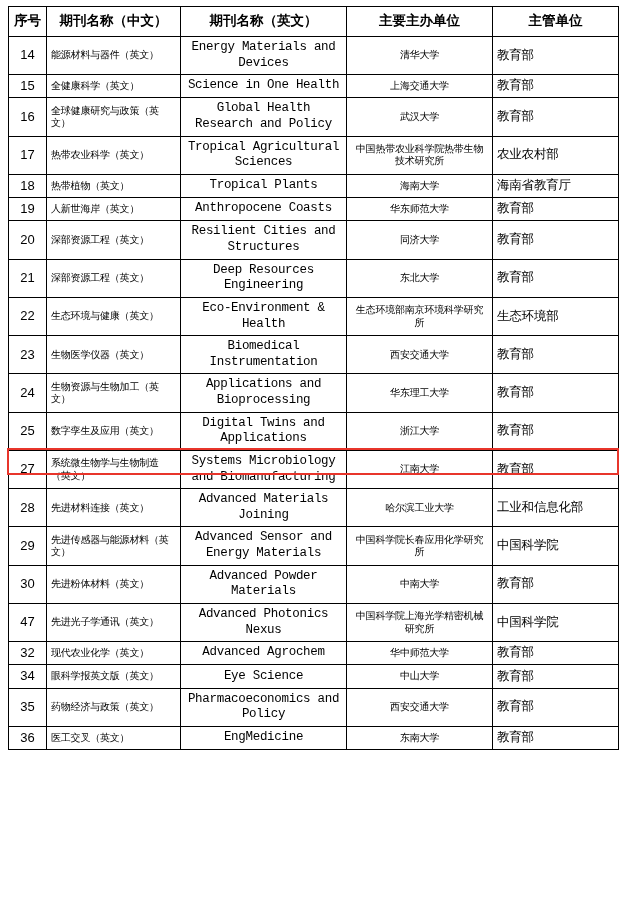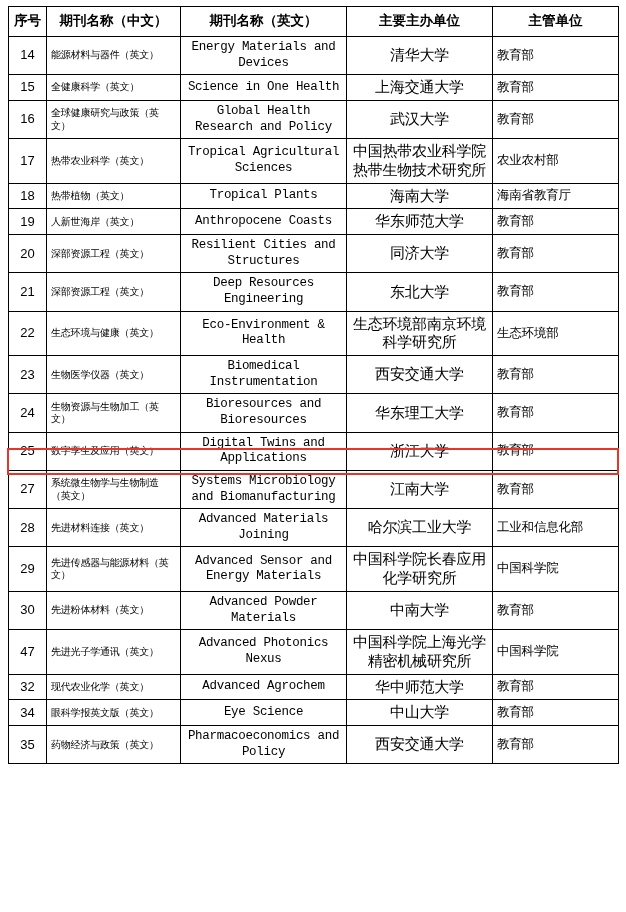--- a/index.html
+++ b/index.html
@@ -54,21 +54,21 @@
     text-align: left;
     letter-spacing: -0.2px;
   }
   td.en {
     font-size: 12.5px;
     text-align: center;
     font-family: "Liberation Mono", monospace;
     letter-spacing: -0.3px;
   }
   td.org {
-    font-size: 15px;
+    font-size: 10px;
     text-align: center;
     letter-spacing: -0.2px;
   }
   td.sup {
     font-size: 12.5px;
     text-align: left;
     letter-spacing: -0.2px;
   }
   tr.highlight td {
     position: relative;
@@ -170,21 +170,21 @@
         <tr>
           <td class="seq">23</td>
           <td class="cn">生物医学仪器（英文）</td>
           <td class="en">Biomedical Instrumentation</td>
           <td class="org">西安交通大学</td>
           <td class="sup">教育部</td>
         </tr>
         <tr>
           <td class="seq">24</td>
           <td class="cn">生物资源与生物加工（英文）</td>
-          <td class="en">Bioresources and Bioresources</td>
+          <td class="en">Applications and Bioprocessing</td>
           <td class="org">华东理工大学</td>
           <td class="sup">教育部</td>
         </tr>
         <tr>
           <td class="seq">25</td>
           <td class="cn">数字孪生及应用（英文）</td>
           <td class="en">Digital Twins and Applications</td>
           <td class="org">浙江大学</td>
           <td class="sup">教育部</td>
         </tr>
@@ -235,18 +235,25 @@
           <td class="cn">眼科学报英文版（英文）</td>
           <td class="en">Eye Science</td>
           <td class="org">中山大学</td>
           <td class="sup">教育部</td>
         </tr>
         <tr>
           <td class="seq">35</td>
           <td class="cn">药物经济与政策（英文）</td>
           <td class="en">Pharmacoeconomics and Policy</td>
           <td class="org">西安交通大学</td>
+          <td class="sup">教育部</td>
+        </tr>
+        <tr>
+          <td class="seq">36</td>
+          <td class="cn">医工交叉（英文）</td>
+          <td class="en">EngMedicine</td>
+          <td class="org">东南大学</td>
           <td class="sup">教育部</td>
         </tr>
       </tbody>
   </table>
   <div class="hl-box" id="highlight-box" style="top: 448.375px; height: 26.25px; border-color: rgb(232, 53, 43);"></div>
 </div>
 
 </body></html>

